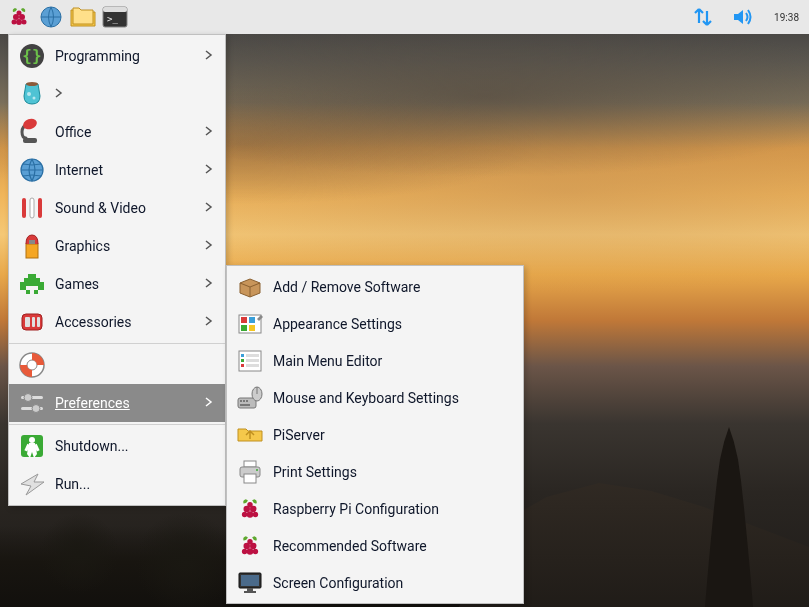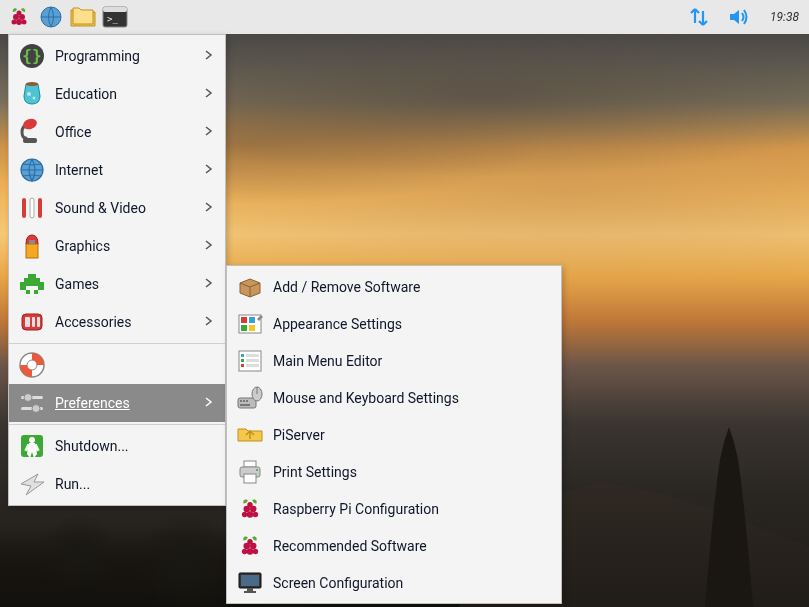--- a/index.html
+++ b/index.html
@@ -20,21 +20,21 @@
   position: relative;
   z-index: 10;
 }
 .taskbar-left { display: flex; gap: 2px; align-items: center; }
 .taskbar-right { margin-left: auto; display: flex; gap: 10px; align-items: center; }
 .taskbar-icon {
   width: 30px; height: 28px;
   display: flex; align-items: center; justify-content: center;
   cursor: pointer;
 }
-.clock { color: #333; font-size: 12px; padding: 0 6px; font-style: italic; }
+.clock { color: #333; font-size: 10px; padding: 0 6px; }
 
 .desktop {
   position: absolute; top: 34px; left: 0; right: 0; bottom: 0;
   background: linear-gradient(180deg,
     #4a4845 0%, #5c5850 5%, #7a6f5a 12%,
     #d89a4a 20%, #f0b55a 28%, #f5c876 35%,
     #e8a84a 42%, #c07838 50%, #6b5548 58%,
     #3a3530 68%, #2a2622 80%, #1e1b18 100%);
   overflow: hidden;
 }
@@ -94,21 +94,21 @@
 .menu-item.selected .label { color: #fff; text-decoration: underline; }
 .menu-item .chev {
   width: 12px; height: 12px;
   color: #555;
 }
 .menu-item.selected .chev { color: #fff; }
 .menu-divider { height: 1px; background: #d0d0d0; margin: 2px 0; }
 
 .submenu {
   position: absolute; top: 265px; left: 226px;
-  width: 336px;
+  width: 298px;
   background: #f4f4f4;
   border: 1px solid #c0c0c0;
   box-shadow: 2px 2px 6px rgba(0,0,0,0.2);
   z-index: 21;
   padding: 2px 0;
 }
 .submenu .menu-item { height: 37px; }
 
 svg { display: block; }
 </style>
@@ -195,21 +195,20 @@
   </div>
   <div class="menu-item">
     <span class="ico">
       <svg width="28" height="28" viewBox="0 0 28 28">
           <path d="M8 4 L20 4 L22 16 Q22 24 14 24 Q6 24 6 16 Z" fill="#4fc3d4" stroke="#1a8a9a" stroke-width="1"></path>
           <ellipse cx="14" cy="4" rx="6" ry="2" fill="#8a5a3a"></ellipse>
           <circle cx="11" cy="14" r="2" fill="#fff" opacity="0.6"></circle>
           <circle cx="16" cy="18" r="1.5" fill="#fff" opacity="0.6"></circle>
         </svg>
     </span>
-    <span class="label">Education</span>
     <span class="chev">
         <svg width="8" height="10" viewBox="0 0 8 10">
           <path d="M1 1 L6 5 L1 9" fill="none" stroke="currentColor" stroke-width="1.5"></path>
         </svg>
       </span>
   </div>
   <div class="menu-item">
     <span class="ico">
       <svg width="28" height="28" viewBox="0 0 28 28">
           <path d="M8 20 Q4 20 4 14 Q4 8 10 6" fill="none" stroke="#555" stroke-width="3" stroke-linecap="round"></path>

